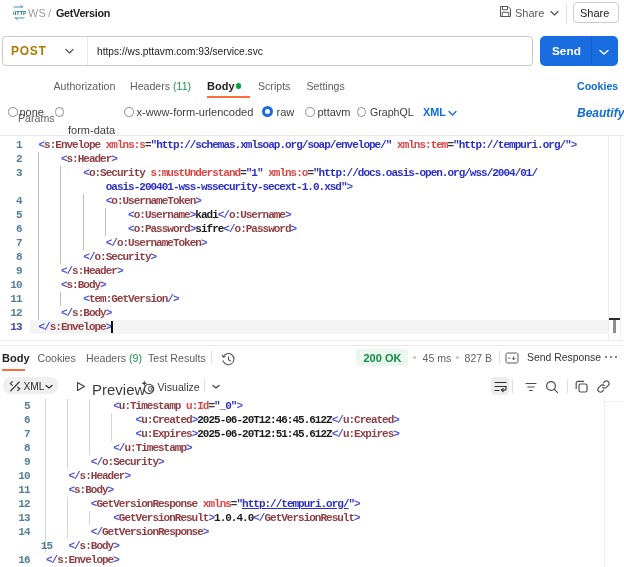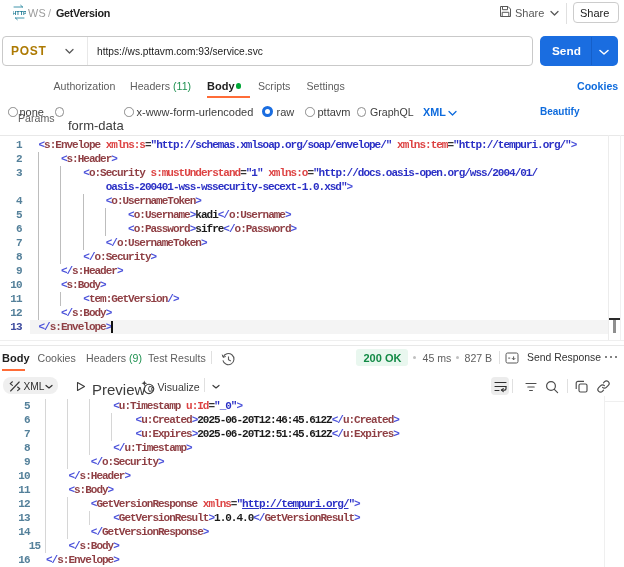--- a/index.html
+++ b/index.html
@@ -61,34 +61,34 @@
 <div class="abs" style="left:207px;top:80px;font-size:11px;font-weight:700;color:#212121;">Body</div>
 <div class="abs" style="left:235.7px;top:83px;width:5.5px;height:5.5px;border-radius:50%;background:#00a737;"></div>
 <div class="abs t10" style="left:258px;top:80px;">Scripts</div>
 <div class="abs t10" style="left:306.5px;top:80px;">Settings</div>
 <div class="abs" style="left:207px;top:96px;width:43px;height:2px;background:#ff6c37;"></div>
 <div class="abs" style="left:577px;top:80px;font-size:10.6px;font-weight:600;color:#0e6bdd;">Cookies</div>
 
 <div class="abs" style="left:8px;top:107px;width:9.5px;height:9.5px;border:1px solid #8c8c8c;border-radius:50%;"></div>
 <div class="abs" style="left:19.5px;top:106px;font-size:11px;color:#3d3d3d;">none</div>
 <div class="abs" style="left:54.5px;top:107px;width:9.5px;height:9.5px;border:1px solid #8c8c8c;border-radius:50%;"></div>
-<div class="abs" style="left:68px;top:118px;font-size:13px;color:#3d3d3d;">form-data</div>
+<div class="abs" style="left:68px;top:124px;font-size:11px;color:#3d3d3d;">form-data</div>
 <div class="abs" style="left:124px;top:107px;width:9.5px;height:9.5px;border:1px solid #8c8c8c;border-radius:50%;"></div>
 <div class="abs" style="left:136.5px;top:106px;font-size:11px;color:#3d3d3d;">x-www-form-urlencoded</div>
 <div class="abs" style="left:262px;top:106px;width:11px;height:11px;border:3.2px solid #1a6de0;border-radius:50%;"></div>
 <div class="abs" style="left:276.5px;top:106px;font-size:11px;color:#3d3d3d;">raw</div>
 <div class="abs" style="left:305px;top:107px;width:9.5px;height:9.5px;border:1px solid #8c8c8c;border-radius:50%;"></div>
 <div class="abs" style="left:317.5px;top:106px;font-size:11px;color:#3d3d3d;">pttavm</div>
 <div class="abs" style="left:356.5px;top:107px;width:9.5px;height:9.5px;border:1px solid #8c8c8c;border-radius:50%;"></div>
 <div class="abs" style="left:370px;top:106px;font-size:10.6px;color:#3d3d3d;">GraphQL</div>
 <div class="abs" style="left:423px;top:106px;font-size:10.8px;font-weight:600;color:#0e6bdd;">XML</div>
 <svg width="9" height="7" viewBox="0 0 9 7" style="position:absolute;left:448px;top:109.5px;">
       <path d="M1 1.5 L4.5 5 L8 1.5" fill="none" stroke="#0e6bdd" stroke-width="1.3" stroke-linecap="round" stroke-linejoin="round"></path>
     </svg>
-<div class="abs" style="left:540px;top:106px;font-size:10px;font-weight:600;color:#0e6bdd;">Beautify</div>
+<div class="abs" style="left:577px;top:106px;font-size:12px;font-weight:600;color:#0e6bdd;font-style:italic;">Beautify</div>
 
 <div class="abs" style="left:0;top:135px;width:624px;height:1px;background:#e8e8e8;"></div>
 <div class="abs" style="left:30px;top:319.6px;width:578px;height:14.0px;background:#f4f4f4;"></div>
 <div class="vg" style="left:37.8px;top:151.6px;height:168.0px;"></div>
 <div class="vg" style="left:60.2px;top:165.6px;height:98.0px;"></div>
 <div class="vg" style="left:60.2px;top:291.6px;height:14.0px;"></div>
 <div class="vg" style="left:82.7px;top:193.6px;height:56.0px;"></div>
 <div class="vg" style="left:105.1px;top:207.6px;height:28.0px;"></div>
 <div class="gnum" style="top:137.6px;width:21.5px;line-height:14.0px;">1</div>
 <div class="crow" style="top:137.6px;left:38.5px;line-height:14.0px;"><span style="color:#4a51da;">&lt;</span><span style="color:#8f3f44;">s:Envelope</span><span style="color:#1b1b1b;"> </span><span style="color:#dd4343;">xmlns:s</span><span style="color:#333333;">=</span><span style="color:#2a2fc5;">"http://schemas.xmlsoap.org/soap/envelope/"</span><span style="color:#1b1b1b;"> </span><span style="color:#dd4343;">xmlns:tem</span><span style="color:#333333;">=</span><span style="color:#2a2fc5;">"http://tempuri.org/"</span><span style="color:#4a51da;">&gt;</span></div>
@@ -238,19 +238,19 @@
 <div class="gnum" style="top:468.5px;width:29.5px;line-height:14.0px;">10</div>
 <div class="crow" style="top:468.5px;left:68.4px;line-height:14.0px;"><span style="color:#4a51da;">&lt;/</span><span style="color:#8f3f44;">s:Header</span><span style="color:#4a51da;">&gt;</span></div>
 <div class="gnum" style="top:482.5px;width:29.5px;line-height:14.0px;">11</div>
 <div class="crow" style="top:482.5px;left:68.4px;line-height:14.0px;"><span style="color:#4a51da;">&lt;</span><span style="color:#8f3f44;">s:Body</span><span style="color:#4a51da;">&gt;</span></div>
 <div class="gnum" style="top:496.5px;width:29.5px;line-height:14.0px;">12</div>
 <div class="crow" style="top:496.5px;left:90.8px;line-height:14.0px;"><span style="color:#4a51da;">&lt;</span><span style="color:#8f3f44;">GetVersionResponse</span><span style="color:#1b1b1b;"> </span><span style="color:#dd4343;">xmlns</span><span style="color:#333333;">=</span><span style="color:#2a2fc5;">"</span><span style="color:#2a2fc5;text-decoration:underline;">http://tempuri.org/</span><span style="color:#2a2fc5;">"</span><span style="color:#4a51da;">&gt;</span></div>
 <div class="gnum" style="top:510.5px;width:29.5px;line-height:14.0px;">13</div>
 <div class="crow" style="top:510.5px;left:113.2px;line-height:14.0px;"><span style="color:#4a51da;">&lt;</span><span style="color:#8f3f44;">GetVersionResult</span><span style="color:#4a51da;">&gt;</span><span style="color:#1b1b1b;">1.0.4.0</span><span style="color:#4a51da;">&lt;/</span><span style="color:#8f3f44;">GetVersionResult</span><span style="color:#4a51da;">&gt;</span></div>
 <div class="gnum" style="top:524.5px;width:29.5px;line-height:14.0px;">14</div>
 <div class="crow" style="top:524.5px;left:90.8px;line-height:14.0px;"><span style="color:#4a51da;">&lt;/</span><span style="color:#8f3f44;">GetVersionResponse</span><span style="color:#4a51da;">&gt;</span></div>
-<div class="gnum" style="top:538.5px;width:40px;line-height:14.0px;">15</div>
+<div class="gnum" style="top:538.5px;width:52px;line-height:14.0px;">15</div>
 <div class="crow" style="top:538.5px;left:68.4px;line-height:14.0px;"><span style="color:#4a51da;">&lt;/</span><span style="color:#8f3f44;">s:Body</span><span style="color:#4a51da;">&gt;</span></div>
 <div class="gnum" style="top:552.5px;width:29.5px;line-height:14.0px;">16</div>
 <div class="crow" style="top:552.5px;left:46.0px;line-height:14.0px;"><span style="color:#4a51da;">&lt;/</span><span style="color:#8f3f44;">s:Envelope</span><span style="color:#4a51da;">&gt;</span></div>
 <div class="abs" style="left:604px;top:396px;width:1px;height:171px;background:#efefef;"></div>
 <div class="abs" style="left:604px;top:401px;width:20px;height:1px;background:#efefef;"></div>
 
 </div>
 </body></html>

